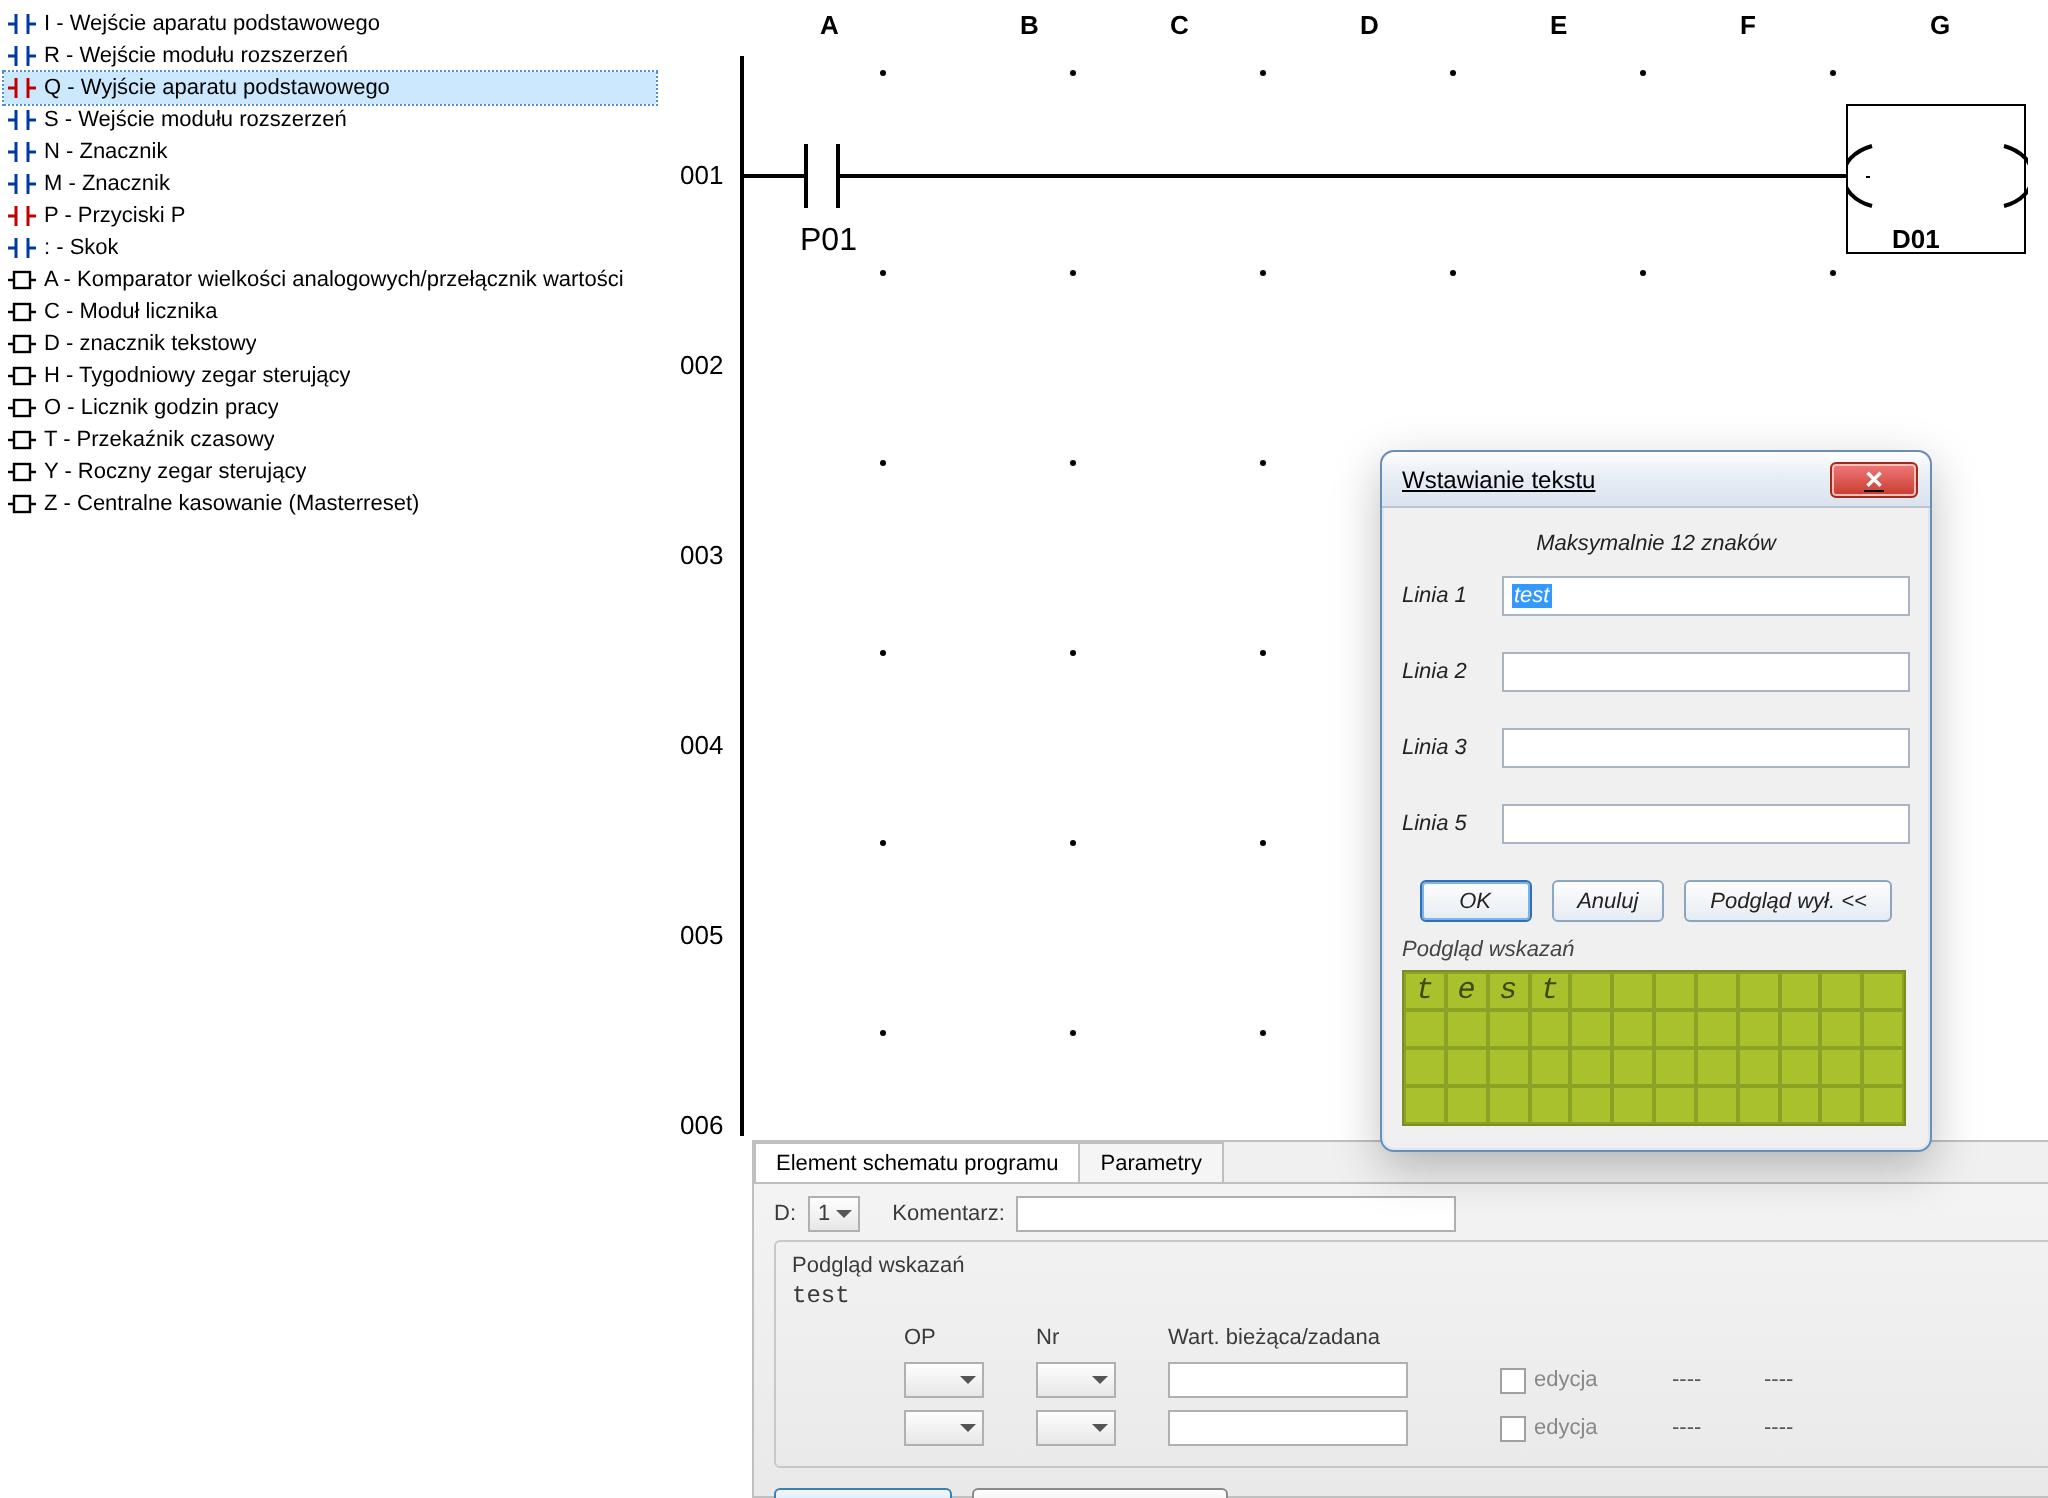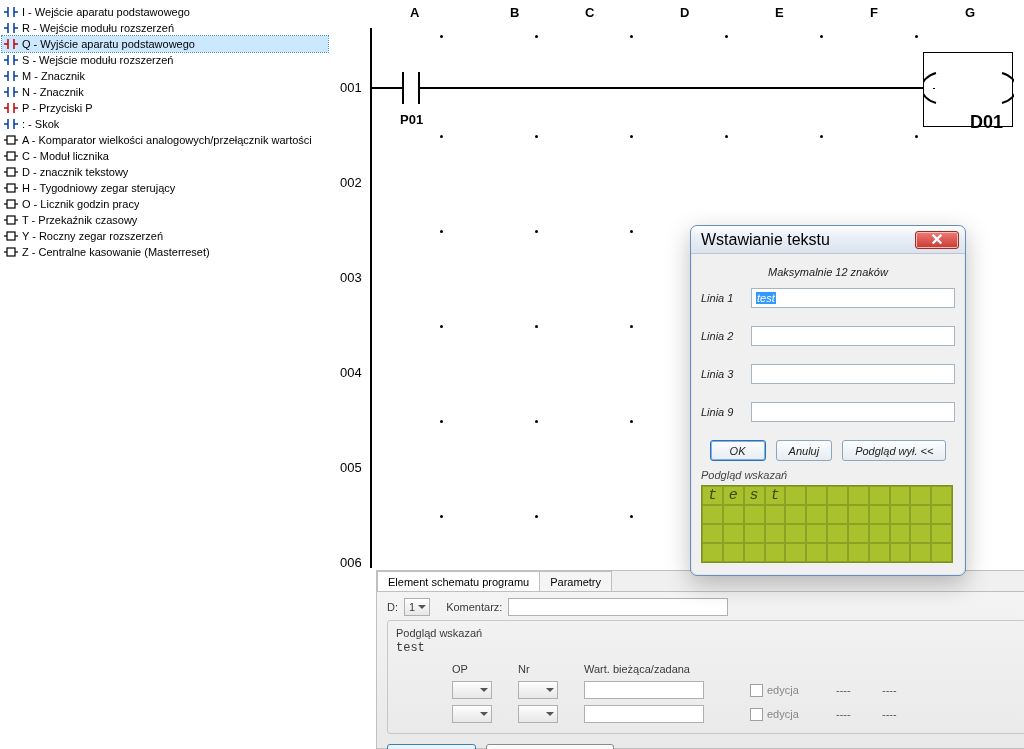--- a/index.html
+++ b/index.html
@@ -174,21 +174,22 @@
     border-radius:7px;
     box-shadow:0 0 0 1px #dbe7f2 inset, 0 8px 24px rgba(0,0,0,.25);
   }
   .dlg-title {
     height:28px;
     display:flex; align-items:center; justify-content:space-between;
     padding:0 6px 0 10px;
     background:linear-gradient(#fdfdfd,#e8eef6 45%, #dae3ee);
     border-bottom:1px solid #bcc5cf;
     border-radius:7px 7px 0 0;
-    font-size:16px;
+    font-size:12px;
+    text-decoration:underline;
   }
   .close-btn {
     width:44px; height:18px;
     background:linear-gradient(#f07a7a,#c83a2e);
     border:1px solid #a02a20;
     border-radius:3px;
     color:#fff; font-weight:bold;
     display:flex; align-items:center; justify-content:center;
     box-shadow:0 0 0 1px #f4c0b8 inset;
   }
@@ -271,32 +272,32 @@
   </div>
   <div class="tree-item">
     <span class="tree-icon">
         <svg width="14" height="12">
           <line x1="0" y1="6" x2="4" y2="6" stroke="#003a9e" stroke-width="1.5"></line>
           <line x1="4" y1="1" x2="4" y2="11" stroke="#003a9e" stroke-width="1.5"></line>
           <line x1="10" y1="1" x2="10" y2="11" stroke="#003a9e" stroke-width="1.5"></line>
           <line x1="10" y1="6" x2="14" y2="6" stroke="#003a9e" stroke-width="1.5"></line>
         </svg>
       </span>
-    <span class="tree-label">M - Znacznik</span>
+    <span class="tree-label">N - Znacznik</span>
   </div>
   <div class="tree-item">
     <span class="tree-icon">
         <svg width="14" height="12">
           <line x1="0" y1="6" x2="4" y2="6" stroke="#003a9e" stroke-width="1.5"></line>
           <line x1="4" y1="1" x2="4" y2="11" stroke="#003a9e" stroke-width="1.5"></line>
           <line x1="10" y1="1" x2="10" y2="11" stroke="#003a9e" stroke-width="1.5"></line>
           <line x1="10" y1="6" x2="14" y2="6" stroke="#003a9e" stroke-width="1.5"></line>
         </svg>
       </span>
-    <span class="tree-label">N - Znacznik</span>
+    <span class="tree-label">M - Znacznik</span>
   </div>
   <div class="tree-item">
     <span class="tree-icon">
         <svg width="14" height="12">
           <line x1="0" y1="6" x2="4" y2="6" stroke="#c00000" stroke-width="1.5"></line>
           <line x1="4" y1="1" x2="4" y2="11" stroke="#c00000" stroke-width="1.5"></line>
           <line x1="10" y1="1" x2="10" y2="11" stroke="#c00000" stroke-width="1.5"></line>
           <line x1="10" y1="6" x2="14" y2="6" stroke="#c00000" stroke-width="1.5"></line>
         </svg>
       </span>
@@ -374,21 +375,21 @@
     <span class="tree-label">T - Przekaźnik czasowy</span>
   </div>
   <div class="tree-item">
     <span class="tree-icon">
         <svg width="14" height="12">
           <line x1="0" y1="6" x2="3" y2="6" stroke="#000" stroke-width="1.2"></line>
           <rect x="3" y="2" width="8" height="8" stroke="#000" fill="none" stroke-width="1.2"></rect>
           <line x1="11" y1="6" x2="14" y2="6" stroke="#000" stroke-width="1.2"></line>
         </svg>
       </span>
-    <span class="tree-label">Y - Roczny zegar rozszerzeń</span>
+    <span class="tree-label">Y - Roczny zegar sterujący</span>
   </div>
   <div class="tree-item">
     <span class="tree-icon">
         <svg width="14" height="12">
           <line x1="0" y1="6" x2="3" y2="6" stroke="#000" stroke-width="1.2"></line>
           <rect x="3" y="2" width="8" height="8" stroke="#000" fill="none" stroke-width="1.2"></rect>
           <line x1="11" y1="6" x2="14" y2="6" stroke="#000" stroke-width="1.2"></line>
         </svg>
       </span>
     <span class="tree-label">Z - Centralne kasowanie (Masterreset)</span>
@@ -421,22 +422,22 @@
   </div>
   <div class="rung-line" style="left:80px; top:87px; width:503px"></div>
 
   <div class="coil-box" style="left:583px; top:52px;">
     <svg class="coil-svg" width="90" height="50" style="left:0;top:10px">
       <path d="M10 25 A20 15 0 0 1 10 26" stroke="#000" fill="none" stroke-width="2"></path>
       <path d="M 12 10 A 22 16 0 0 0 12 40" stroke="#000" fill="none" stroke-width="2"></path>
       <path d="M 78 10 A 22 16 0 0 1 78 40" stroke="#000" fill="none" stroke-width="2"></path>
     </svg>
   </div>
-  <div style="position:absolute; left:60px; top:112px; font-weight:bold; font-size:13px">P01</div>
-  <div style="position:absolute; left:630px; top:112px; font-weight:bold; font-size:18px">D01</div>
+  <div style="position:absolute; left:60px; top:112px; font-weight:normal; font-size:16px">P01</div>
+  <div style="position:absolute; left:606px; top:112px; font-weight:bold; font-size:13px">D01</div>
 
   <div class="dot" style="left:100px; top:35px"></div>
   <div class="dot" style="left:195px; top:35px"></div>
   <div class="dot" style="left:290px; top:35px"></div>
   <div class="dot" style="left:385px; top:35px"></div>
   <div class="dot" style="left:480px; top:35px"></div>
   <div class="dot" style="left:575px; top:35px"></div>
 
   <div class="dot" style="left:100px; top:135px"></div>
   <div class="dot" style="left:195px; top:135px"></div>
@@ -527,21 +528,21 @@
     </div>
     <div class="dlg-row">
       <label>Linia 2</label>
       <div class="dlg-input"></div>
     </div>
     <div class="dlg-row">
       <label>Linia 3</label>
       <div class="dlg-input"></div>
     </div>
     <div class="dlg-row">
-      <label>Linia 9</label>
+      <label>Linia 5</label>
       <div class="dlg-input"></div>
     </div>
     <div class="dlg-btnrow">
       <span class="dlg-btn primary" style="width:56px;justify-content:center">OK</span>
       <span class="dlg-btn">Anuluj</span>
       <span class="dlg-btn">Podgląd wył. &lt;&lt;</span>
     </div>
     <div class="dlg-sub">Podgląd wskazań</div>
     <div class="lcd">
       <div class="lcd-row">

